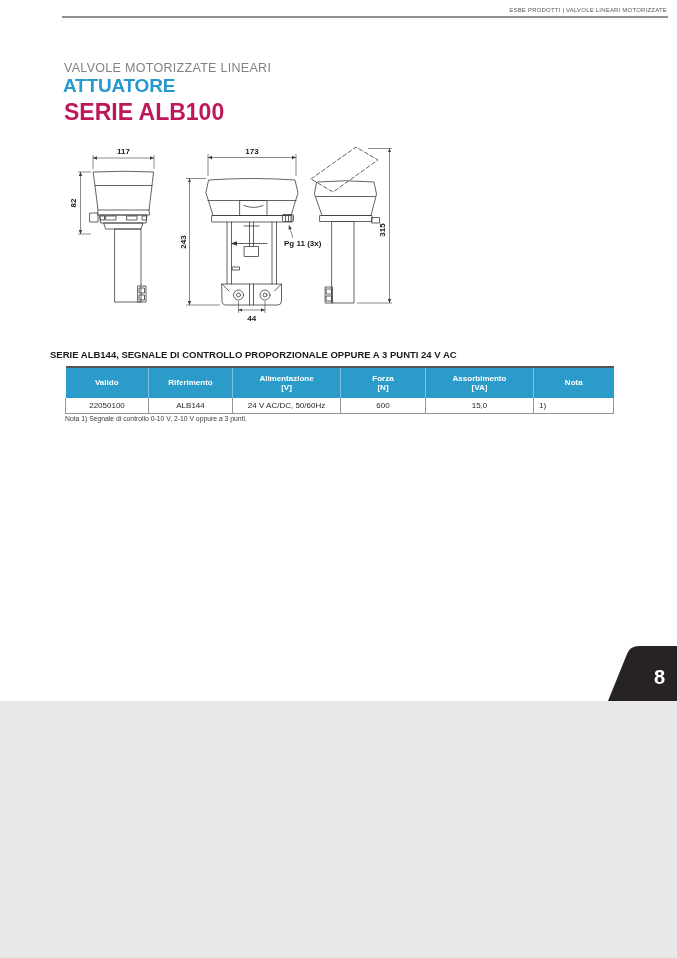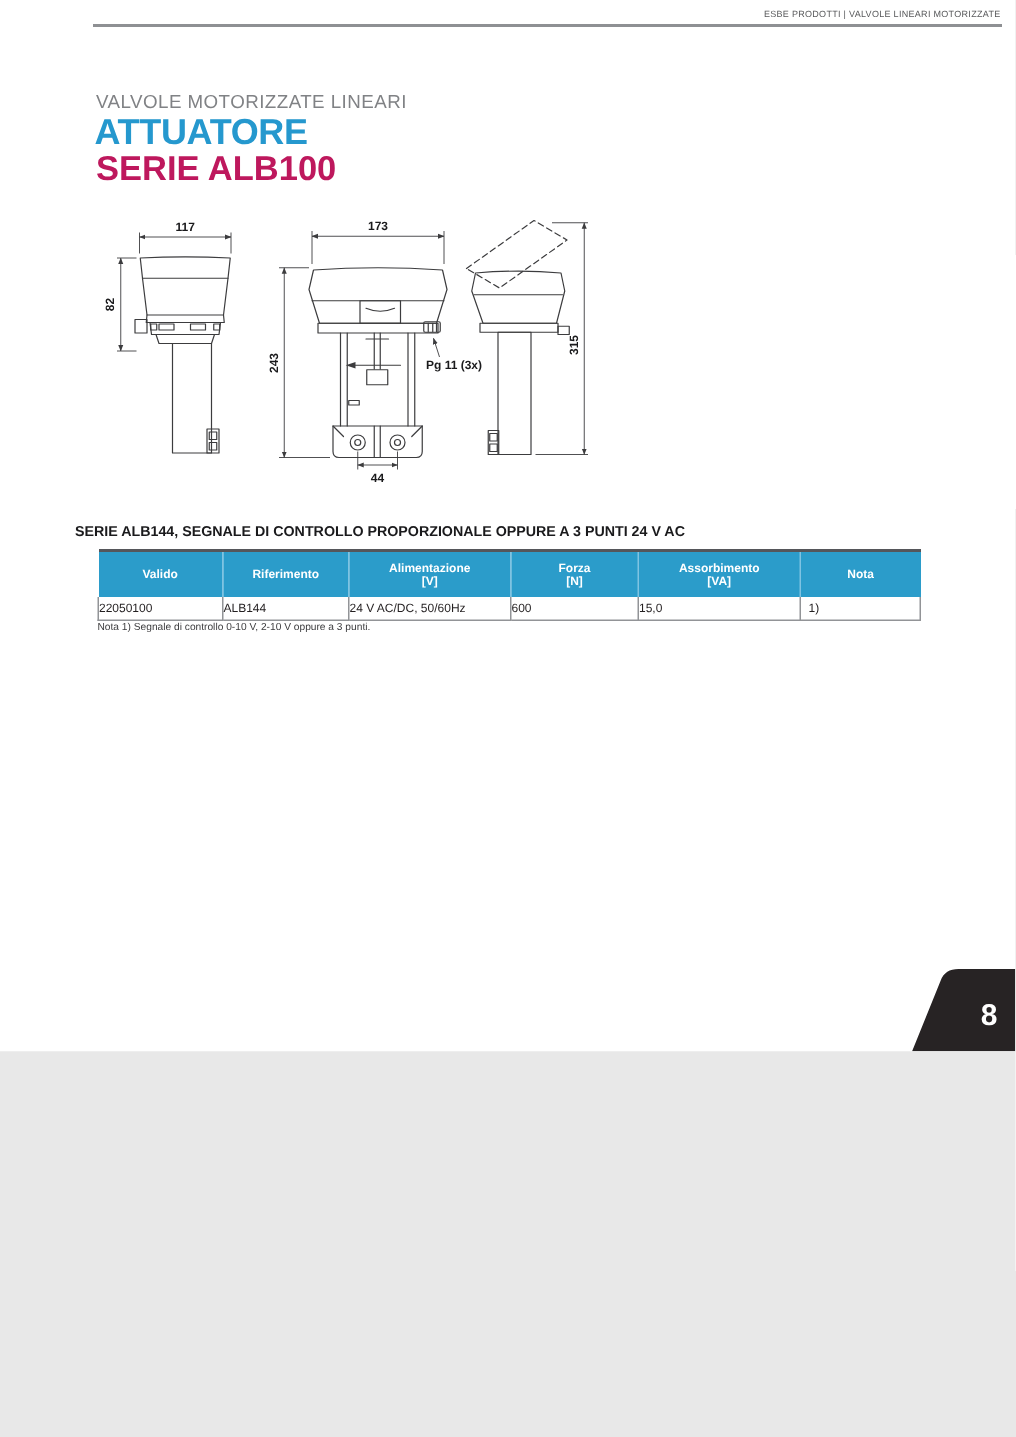--- a/index.html
+++ b/index.html
@@ -6,37 +6,37 @@
   .page{
     position:relative;width:677px;height:701px;background:#ffffff;
     margin:0 auto;overflow:hidden;
     font-family:"Liberation Sans", sans-serif;color:#231f20;
   }
   
   .breadcrumb{position:absolute;top:7px;right:10px;font-size:6px;letter-spacing:.2px;color:#58595b;}
   .top-rule{position:absolute;top:16px;left:62px;width:606px;height:2px;background:#8e9093;}
   
   .cat-title{position:absolute;top:61px;left:64px;font-size:12.5px;letter-spacing:.3px;color:#808285;}
-  .main-title{position:absolute;top:75px;left:63px;font-size:24px;font-weight:800;letter-spacing:-.2px;color:#2598ce;}
+  .main-title{position:absolute;top:75px;left:63px;font-size:19px;font-weight:800;letter-spacing:-.2px;color:#2598ce;}
   .series-title{position:absolute;top:99px;left:64px;font-size:23px;font-weight:700;color:#be185d;}
   
   .drawing{position:absolute;top:140px;left:60px;width:345px;height:200px;}
   .drawing text{font-family:"Liberation Sans",sans-serif;font-size:8px;font-weight:bold;fill:#1a1a1c;}
   .drawing .ln{stroke:#3c3c3e;stroke-width:.8;fill:none;stroke-linejoin:round;stroke-linecap:round;}
   .drawing .dim{stroke:#3c3c3e;stroke-width:.6;fill:none;}
   .drawing .dash{stroke-dasharray:4 2.5;}
   
   .table-title{position:absolute;top:349px;left:50px;font-size:9.5px;font-weight:800;color:#1a1a1c;}
   .spec-table{position:absolute;top:366px;left:65px;width:548px;border-collapse:collapse;table-layout:fixed;
     border-top:2px solid #55565a;font-size:8px;}
   .spec-table thead th{background:#2b9cca;color:#ffffff;font-weight:bold;height:30px;padding:0;
     border-left:1px solid #7fc3e2;vertical-align:middle;text-align:center;line-height:9.5px;}
   .spec-table thead th:first-child{border-left:none;}
   .spec-table thead .unit:empty{display:none;}
-  .spec-table tbody td{height:15px;border:1px solid #929497;border-top:none;
+  .spec-table tbody td{height:15px;border:1px solid #929497;border-top:none;text-align:center;
     padding:0;color:#231f20;background:#fff;}
   .spec-table tbody td.nota-cell{text-align:left;padding-left:5px;}
   .footnote{position:absolute;top:415px;left:65px;font-size:6.8px;color:#3c3c3e;}
   
   .footer-rule{position:absolute;top:897px;left:62px;width:553px;height:1px;background:#6d6e71;}
   .footer-block{position:absolute;top:901px;left:64px;font-size:5.8px;line-height:7.2px;color:#414042;}
   .page-number{position:absolute;top:896px;left:588px;width:24px;text-align:left;font-size:10px;color:#6d6e71;margin-top:16px;}
   .chapter-tab{position:absolute;right:0;bottom:0;width:69px;height:55px;}
   .chapter-tab-num{position:absolute;right:12px;bottom:12px;font-size:20px;font-weight:800;color:#ffffff;}
 </style>

